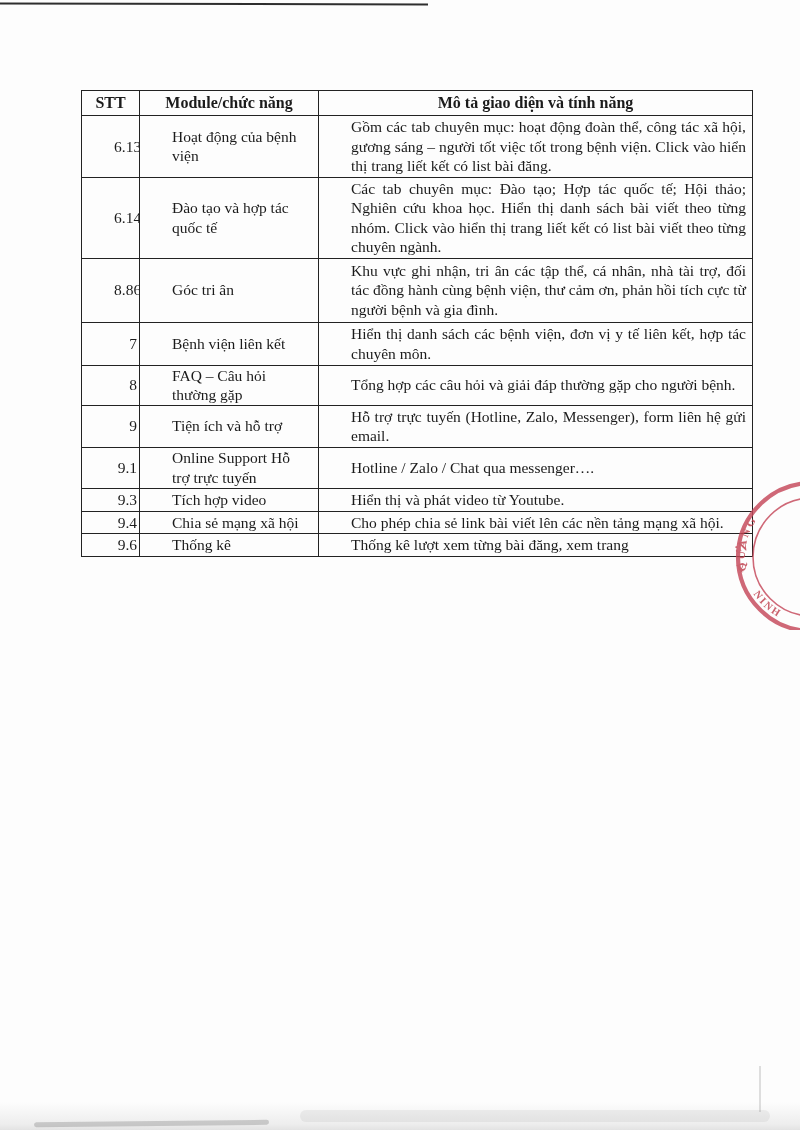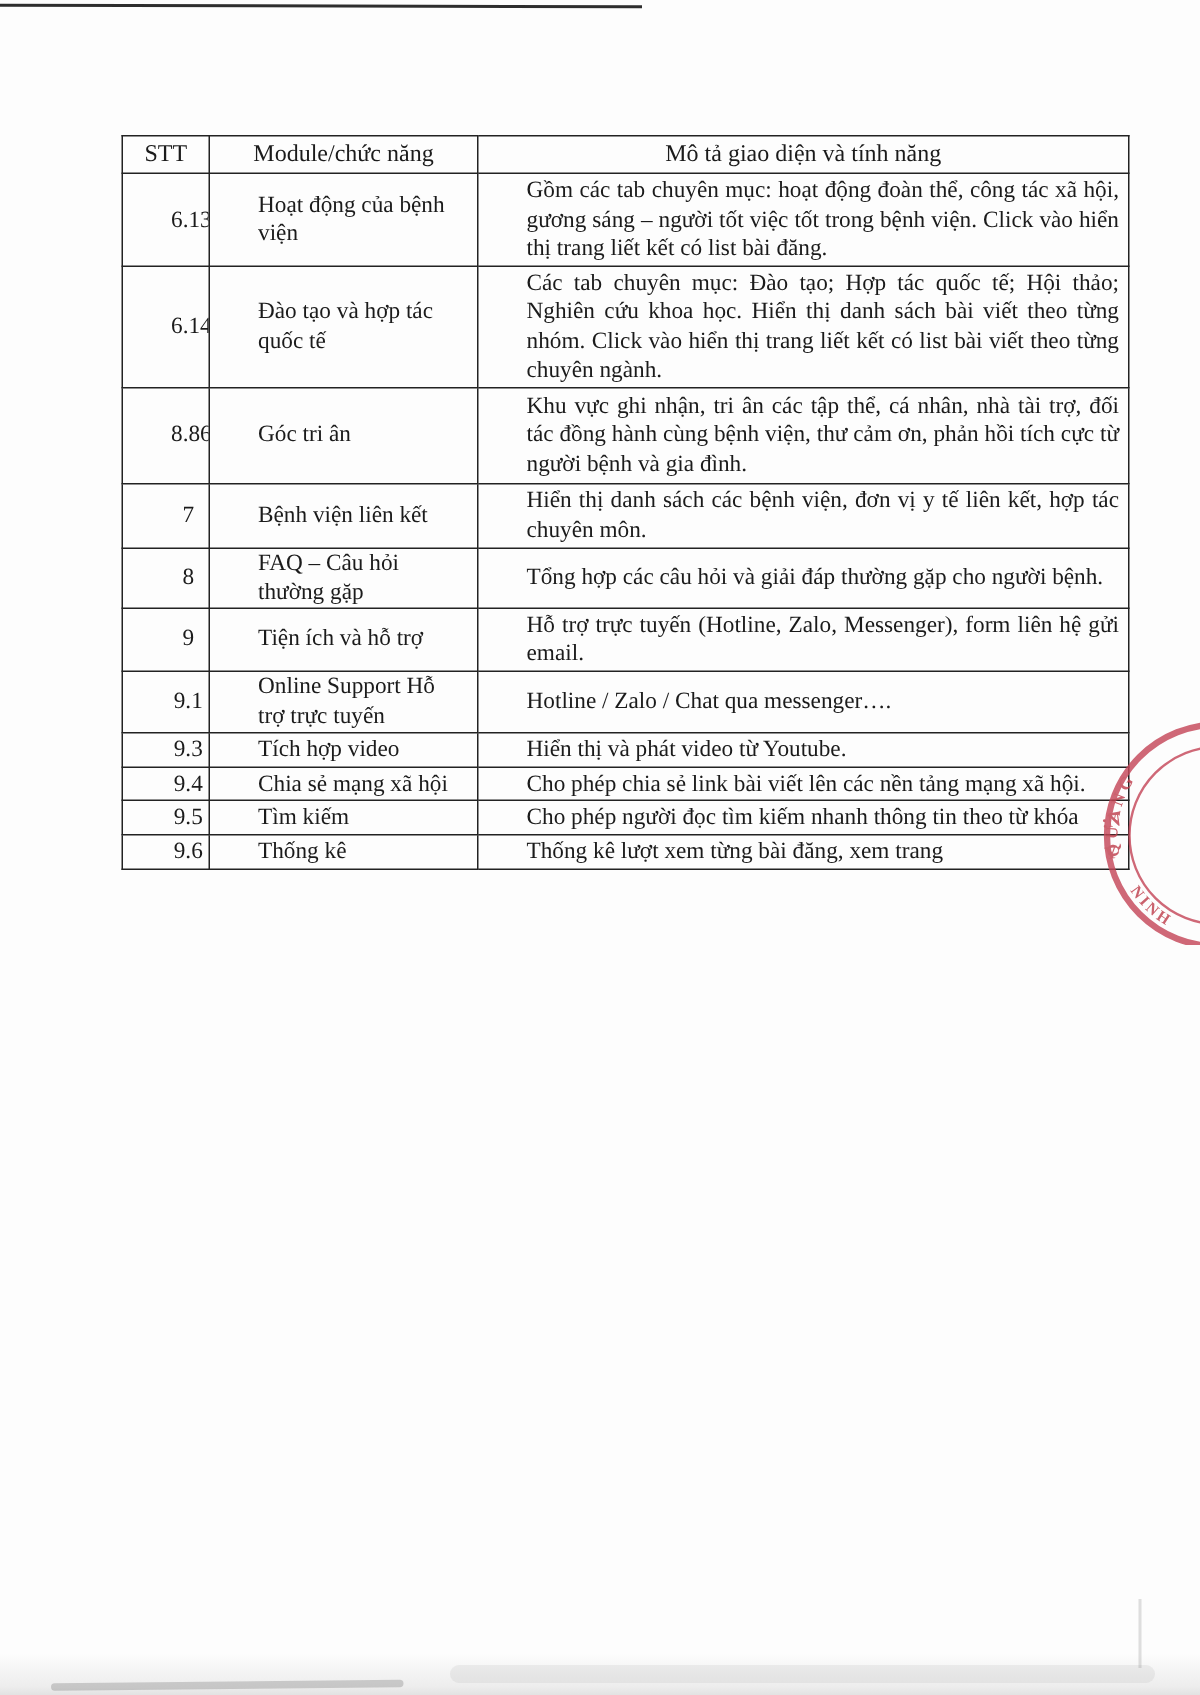--- a/index.html
+++ b/index.html
@@ -77,26 +77,26 @@
     border: 1.4px solid #222222;
     vertical-align: middle;
     overflow: hidden;
     padding-left: 32px;
   }
   th.h-stt   { width: 53px; }
   th.h-mod   { width: 174px; }
   th.h-desc  { width: 429px; }
   table.spec th {
     font-size: 16px;
-    font-weight: normal;
+    font-weight: bold;
     text-align: center;
     padding: 1px 2px;
   }
   td.c-stt {
-    text-align: center;
+    text-align: right;
     padding: 0 2px;
   }
   td.c-mod {
     text-align: left;
     padding: 0 7px;
   }
   td.c-desc {
     text-align: justify;
     padding: 1px 6px;
   }
@@ -163,25 +163,20 @@
       </tr>
       <tr style="height:23px">
         <td class="c-stt">9.3</td>
         <td class="c-mod">Tích hợp video</td>
         <td class="c-desc">Hiển thị và phát video từ Youtube.</td>
       </tr>
       <tr style="height:22px">
         <td class="c-stt">9.4</td>
         <td class="c-mod">Chia sẻ mạng xã hội</td>
         <td class="c-desc">Cho phép chia sẻ link bài viết lên các nền tảng mạng xã hội.</td>
-      </tr>
-      <tr style="height:23px">
-        <td class="c-stt">9.5</td>
-        <td class="c-mod">Tìm kiếm</td>
-        <td class="c-desc">Cho phép người đọc tìm kiếm nhanh thông tin theo từ khóa</td>
       </tr>
       <tr style="height:22px">
         <td class="c-stt">9.6</td>
         <td class="c-mod">Thống kê</td>
         <td class="c-desc">Thống kê lượt xem từng bài đăng, xem trang</td>
       </tr>
     </tbody>
   </table>
 
   <svg class="stamp" width="74" height="150" viewBox="726 480 74 150">

